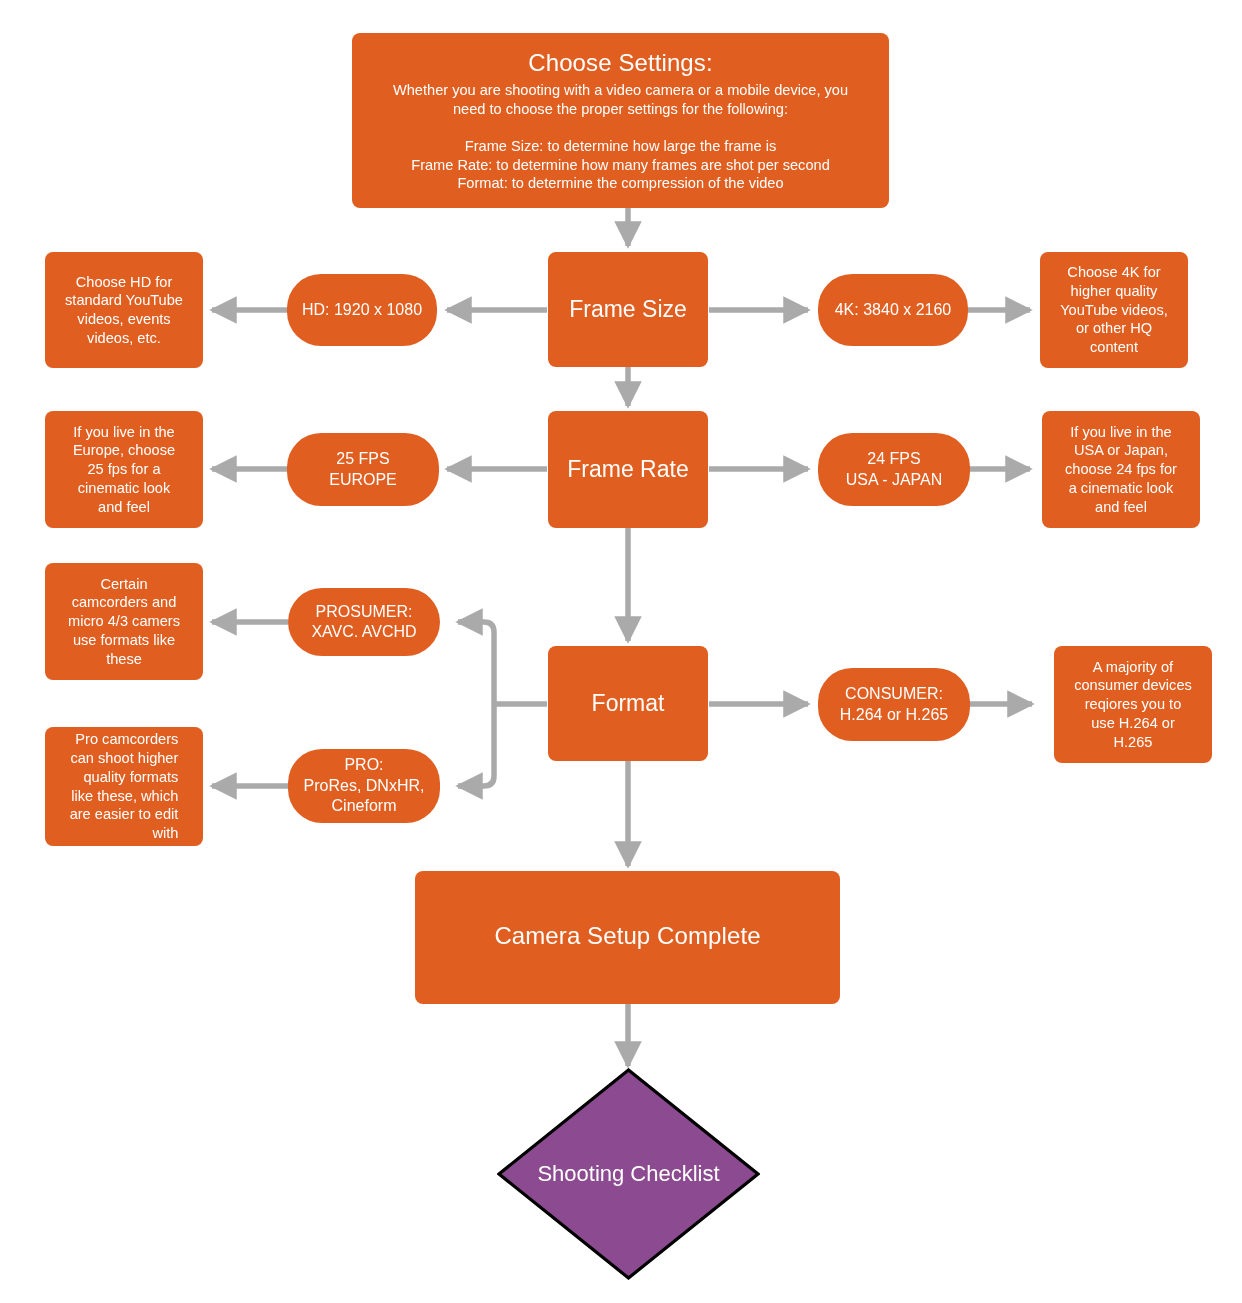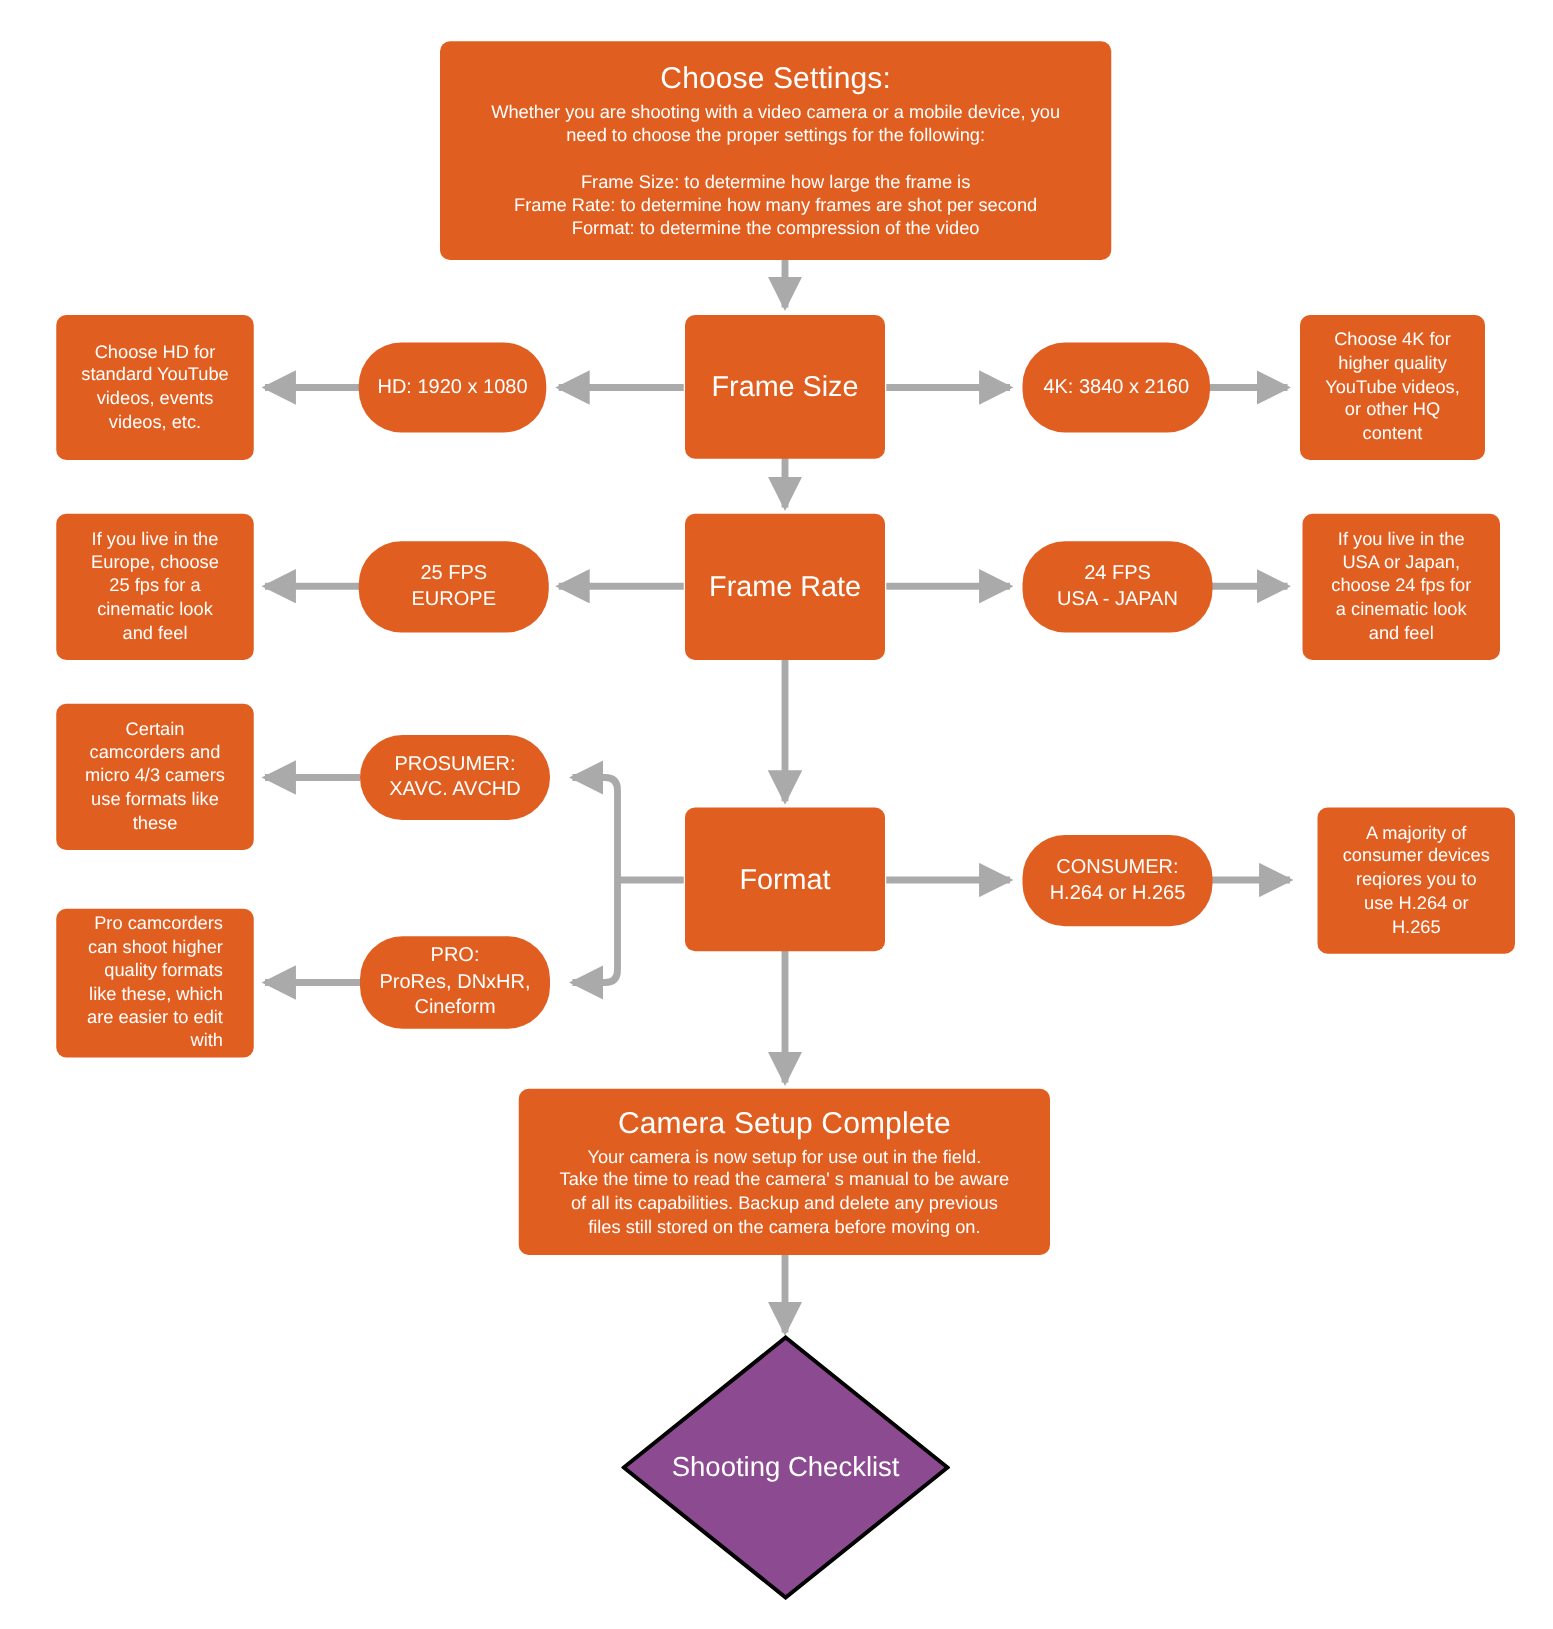--- a/index.html
+++ b/index.html
@@ -237,24 +237,20 @@
   <div class="node" style="left:1042px; top:646px; width:158px; height:117px;margin-left:12px;">
     <div class="label-small">A majority of
 consumer devices
 reqiores you to
 use H.264 or
 H.265</div>
   </div>
 
   <div class="node" style="left:415px; top:871px; width:425px; height:133px;">
     <div class="ttl">Camera Setup Complete</div>
-    <div class="body">Your camera is now setup for use out in the field.
-Take the time to read the camera' s manual to be aware
-of all its capabilities. Backup and delete any previous
-files still stored on the camera before moving on.</div>
   </div>
 
   <div class="diamond-wrap" style="left:497px; top:1068px; width:263px; height:212px;">
     <svg class="diamond-shape" viewBox="0 0 263 212" xmlns="http://www.w3.org/2000/svg" preserveAspectRatio="none">
       <polygon points="131.5,2 261,106 131.5,210 2,106" fill="#8C4A91" stroke="#000000" stroke-width="3.2"></polygon>
     </svg>
     <div class="diamond-label">Shooting Checklist</div>
   </div>
 
 </div>

